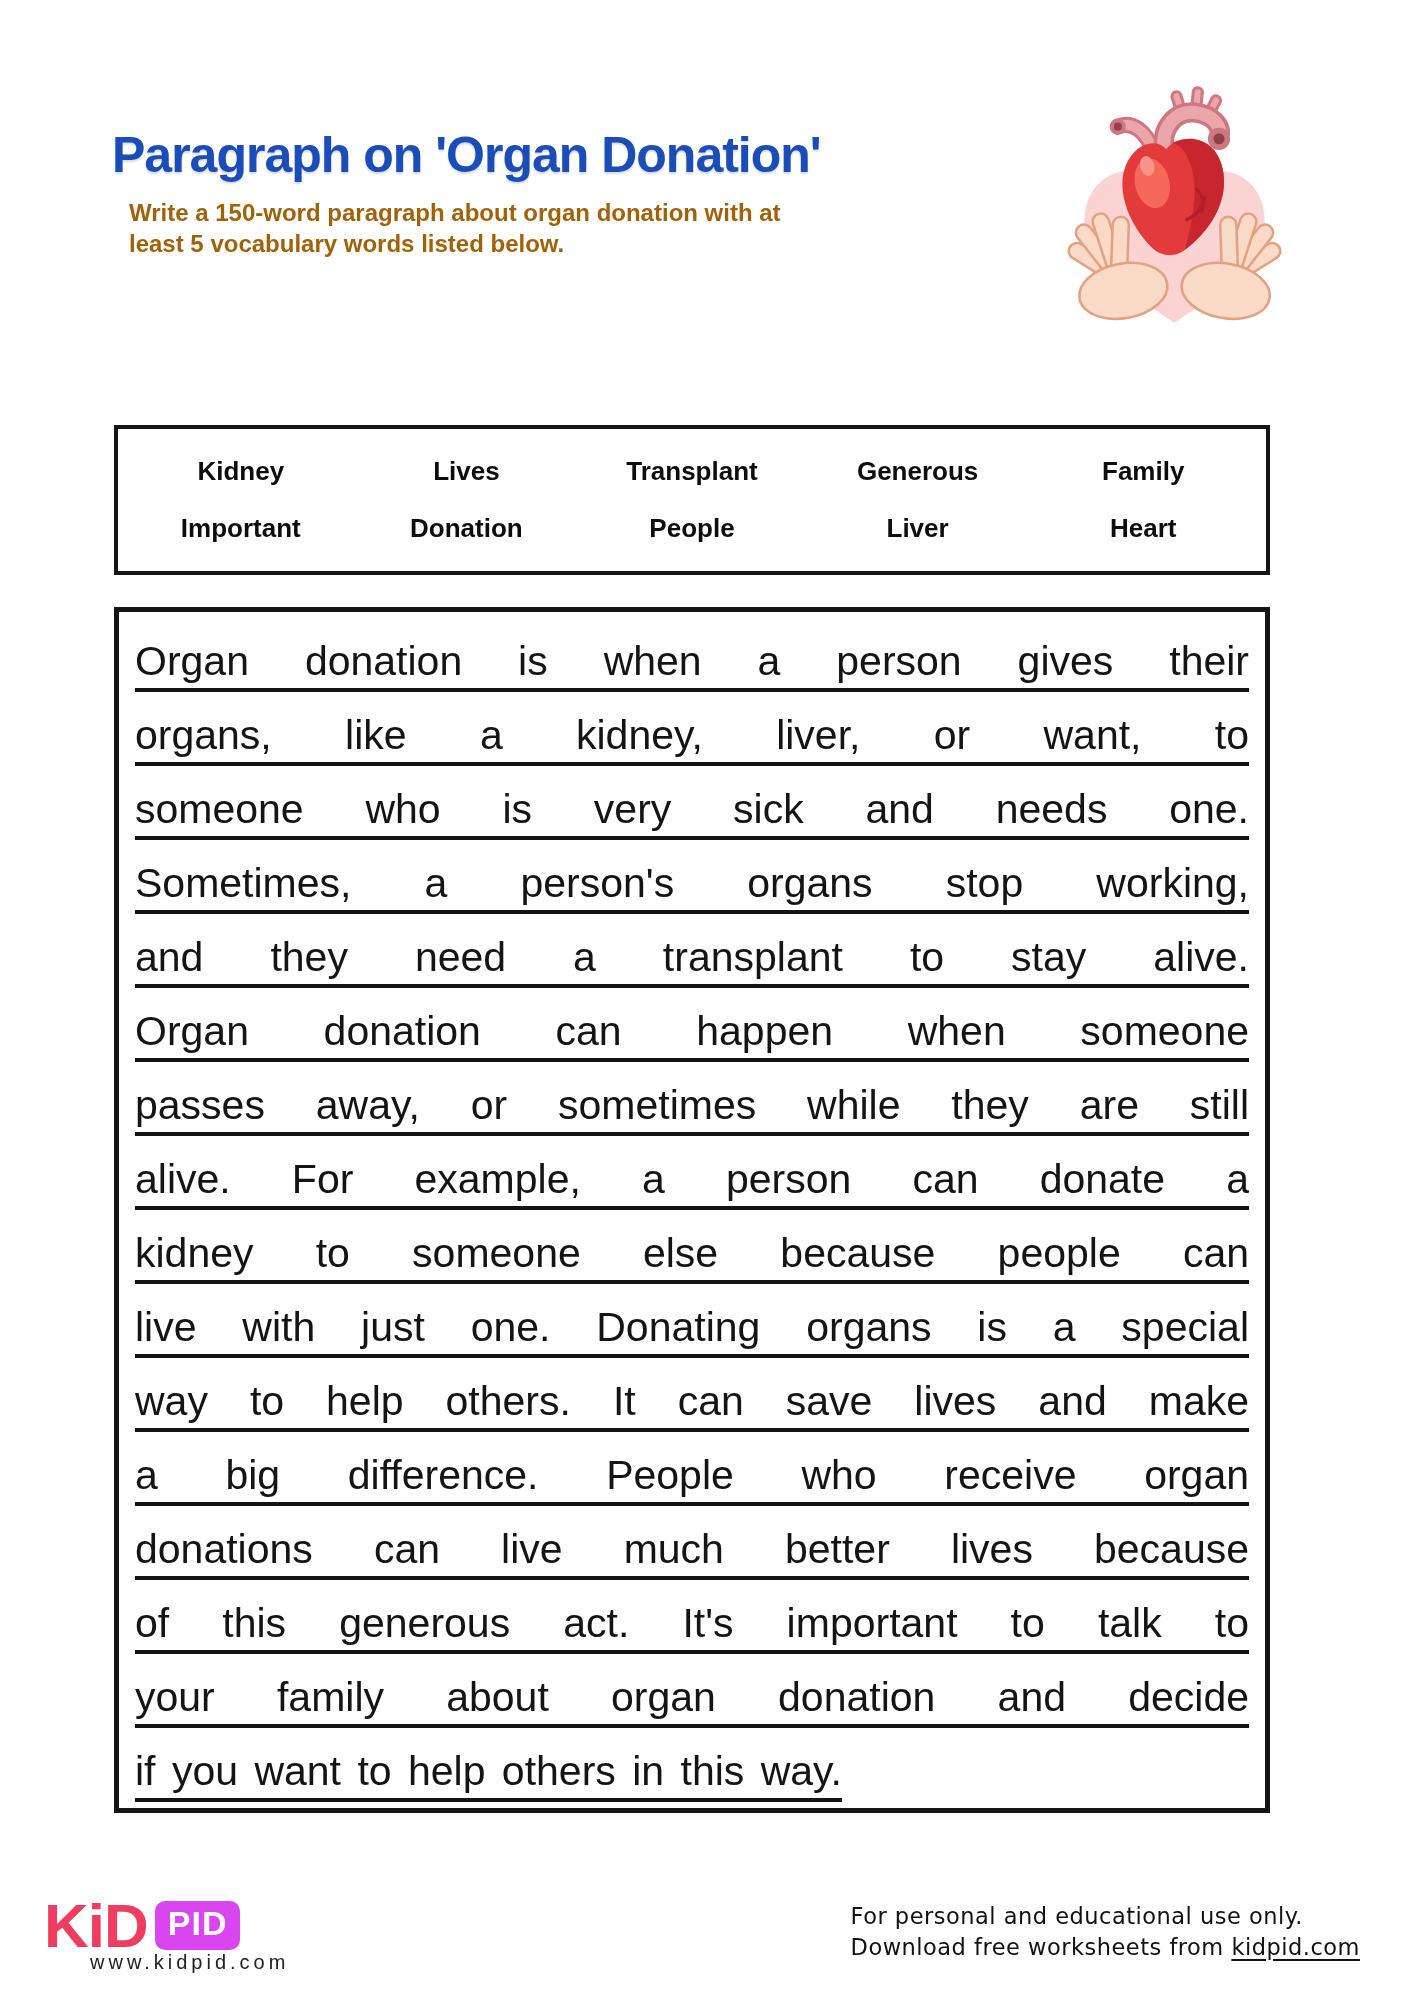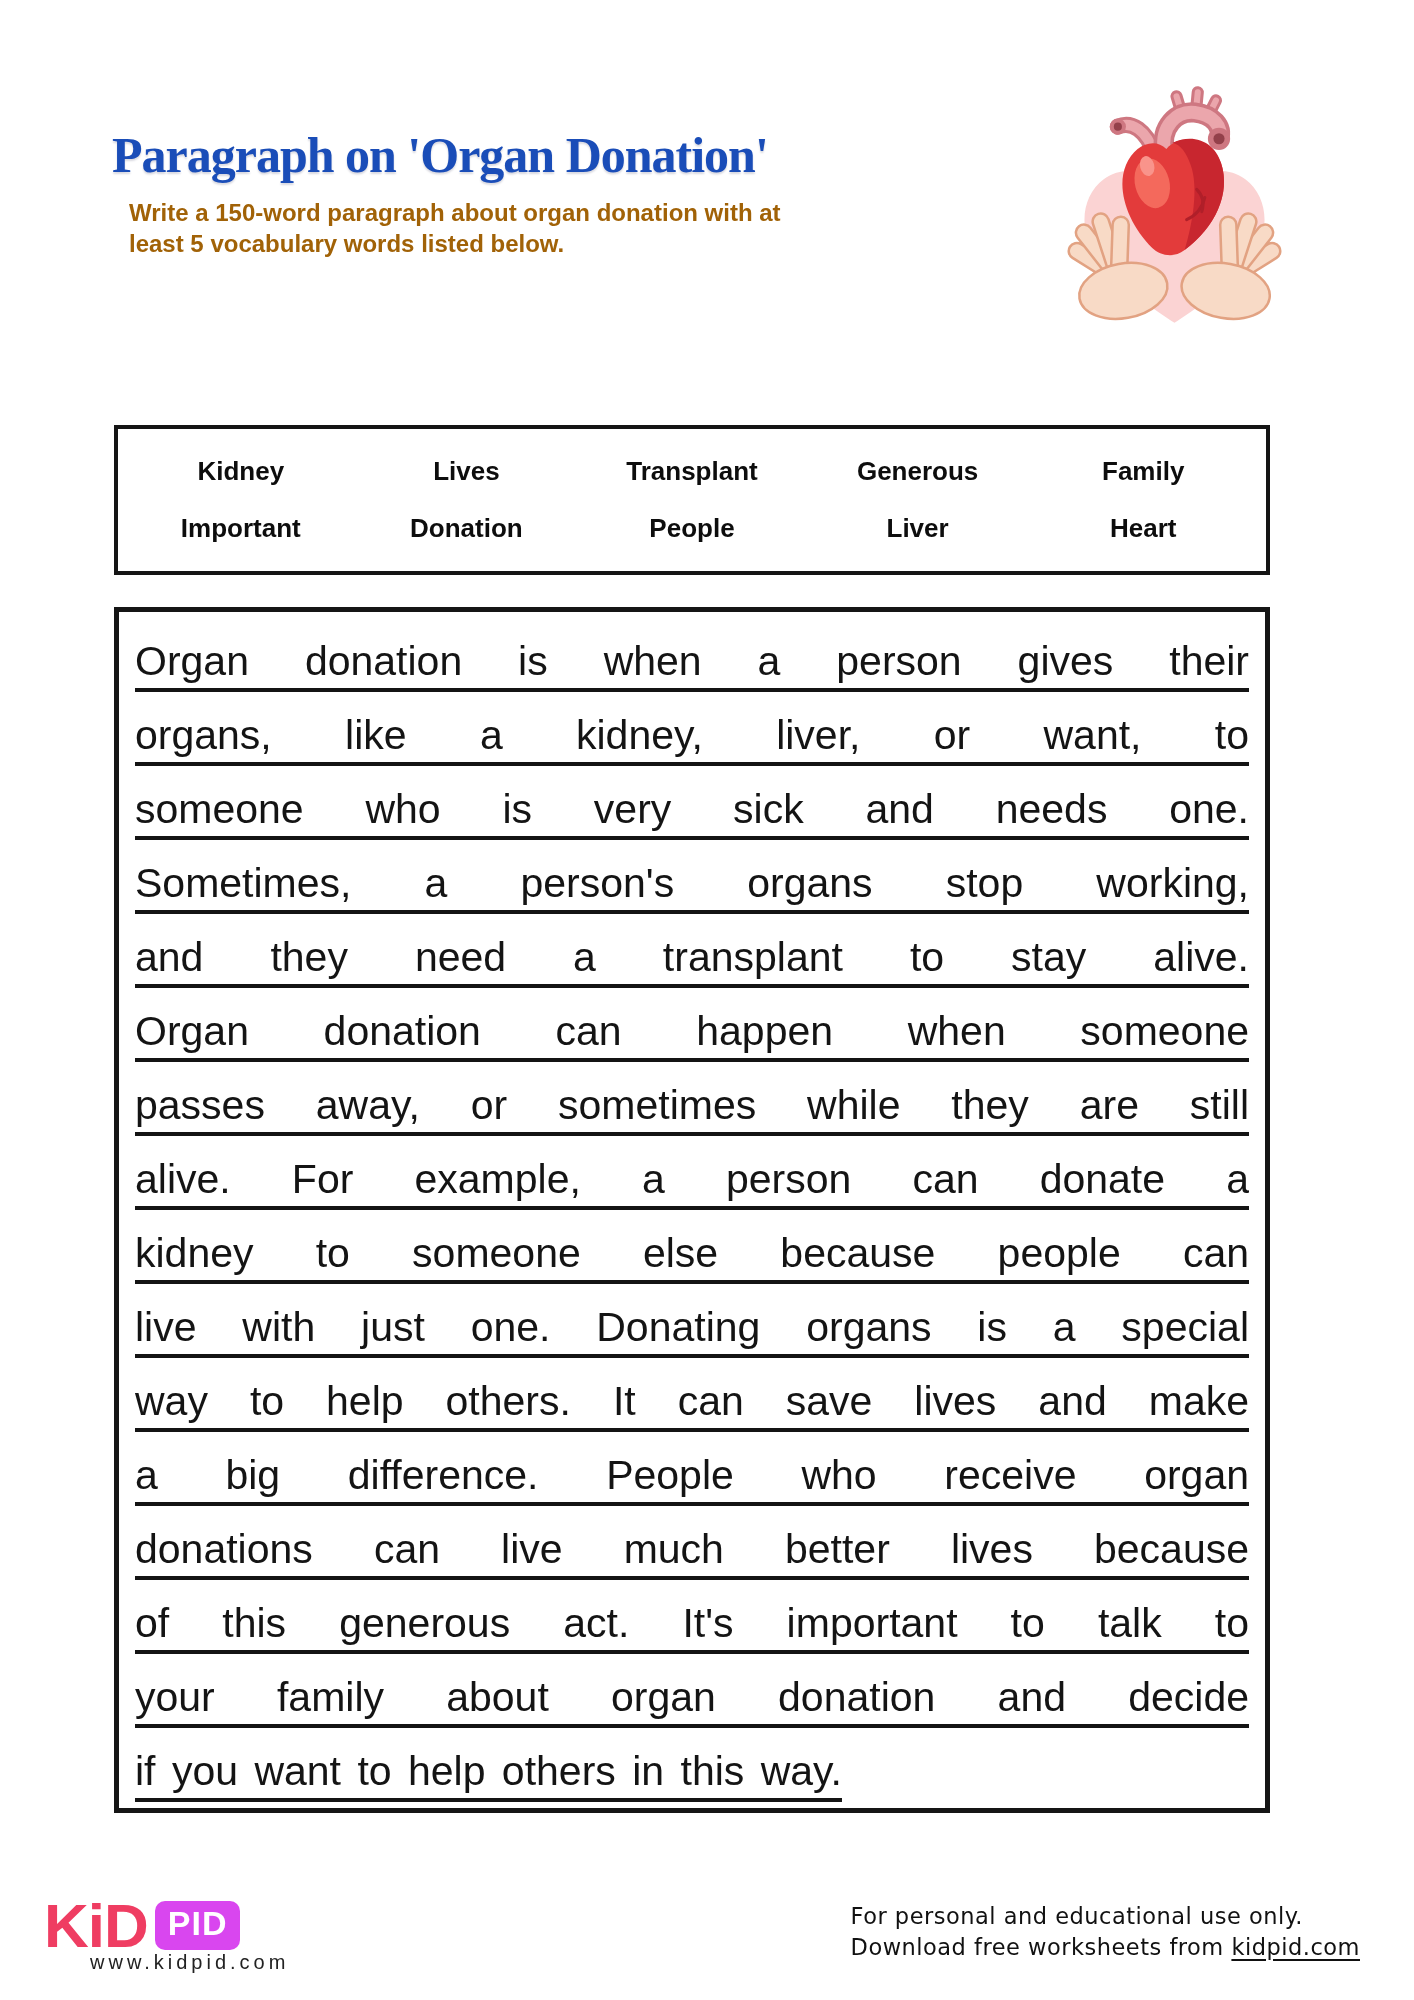--- a/index.html
+++ b/index.html
@@ -9,21 +9,20 @@
     background:#ffffff;
     font-family:"Liberation Sans",sans-serif;
     overflow:hidden;
   }
   
   .title{
     position:absolute;left:112px;top:126px;
     font-size:50px;font-weight:bold;letter-spacing:-1px;
     color:#1a4db8;
     text-shadow:0 2px 2px rgba(40,40,80,.18);
-    font-family:Liberation Serif, serif;
   }
   .subtitle{
     position:absolute;left:129px;top:197px;
     font-size:24px;font-weight:bold;color:#a16207;
     line-height:31px;
   }
   .illustration{
     position:absolute;left:1032px;top:70px;
     width:285px;height:268px;
   }

